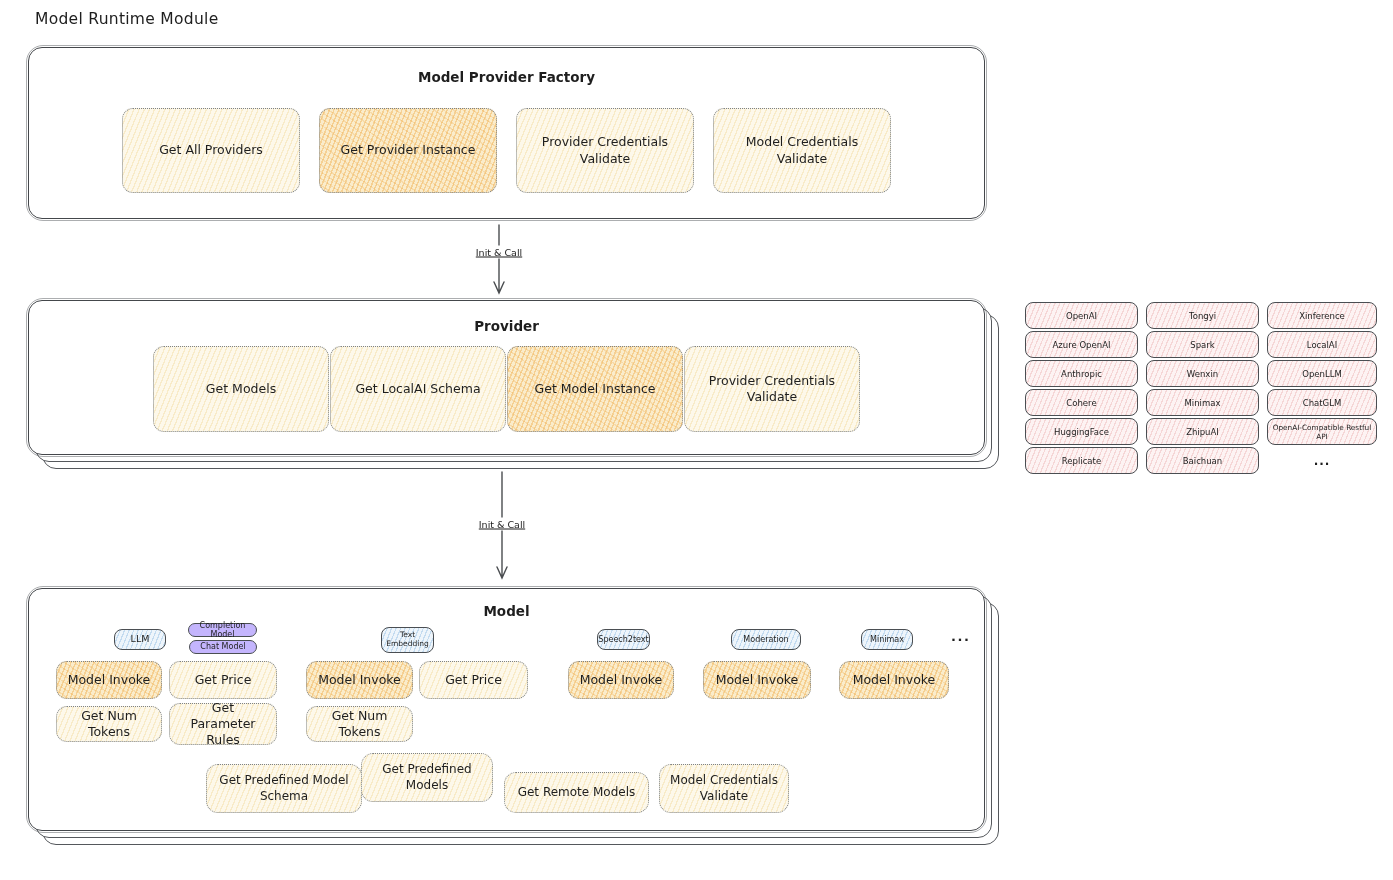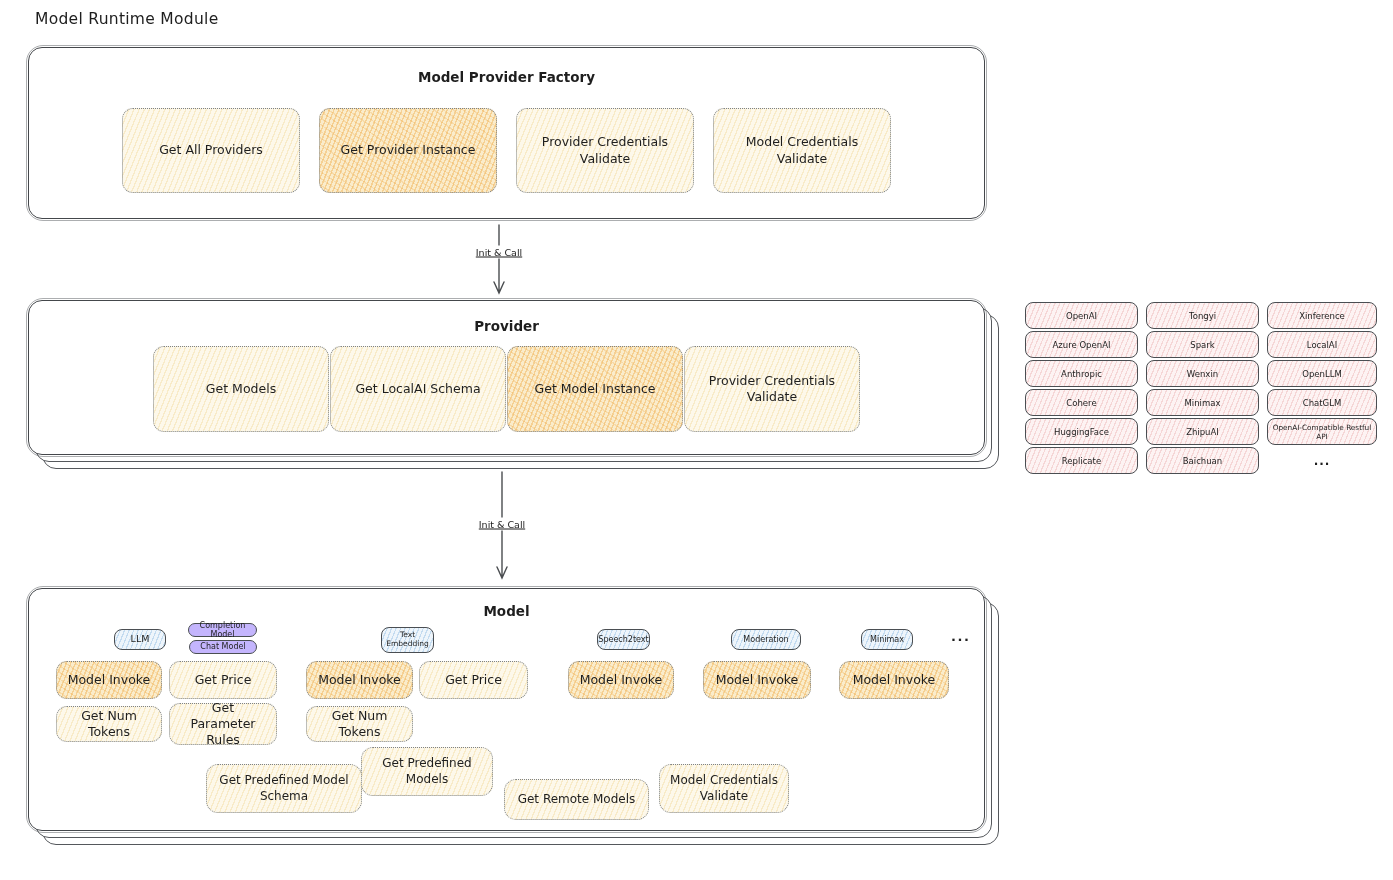--- a/index.html
+++ b/index.html
@@ -198,17 +198,17 @@
     <div class="node cream abs" style="left:390px; top:72px; width:109px; height:38px;">Get Price</div>
     <div class="node orange abs" style="left:539px; top:72px; width:106px; height:38px;">Model Invoke</div>
     <div class="node orange abs" style="left:674px; top:72px; width:108px; height:38px;">Model Invoke</div>
     <div class="node orange abs" style="left:810px; top:72px; width:110px; height:38px;">Model Invoke</div>
 
     <div class="node cream abs" style="left:27px;  top:117px; width:106px; height:36px;">Get Num Tokens</div>
     <div class="node cream abs" style="left:140px; top:114px; width:108px; height:42px;">Get Parameter Rules</div>
     <div class="node cream abs" style="left:277px; top:117px; width:107px; height:36px;">Get Num Tokens</div>
 
     <div class="node cream abs small-node" style="left:177px; top:175px; width:156px; height:49px;">Get Predefined Model Schema</div>
-    <div class="node cream abs small-node" style="left:332px; top:158px; width:132px; height:49px;">Get Predefined Models</div>
-    <div class="node cream abs small-node" style="left:475px; top:190px; width:145px; height:41px;">Get Remote Models</div>
+    <div class="node cream abs small-node" style="left:332px; top:164px; width:132px; height:49px;">Get Predefined Models</div>
+    <div class="node cream abs small-node" style="left:475px; top:183px; width:145px; height:41px;">Get Remote Models</div>
     <div class="node cream abs small-node" style="left:630px; top:175px; width:130px; height:49px;">Model Credentials Validate</div>
   </div>
 </div>
 
 </body></html>

